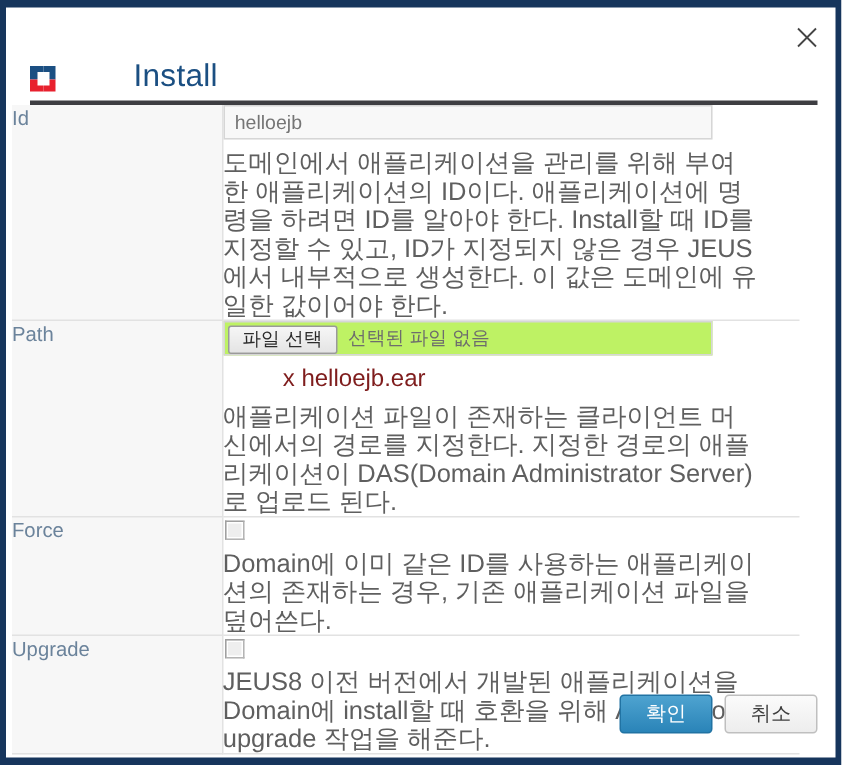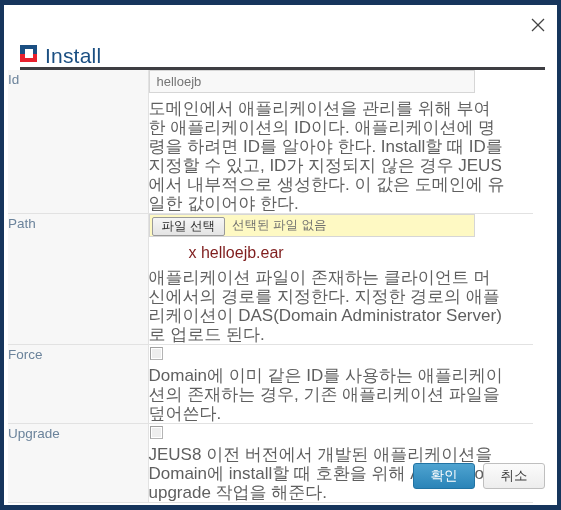--- a/index.html
+++ b/index.html
@@ -33,23 +33,24 @@
     display: flex;
     align-items: center;
     justify-content: center;
     cursor: pointer;
   }
   #close-btn svg { display: block; }
 
   
   #titlebar {
     display: flex;
-    align-items: flex-start;
-    padding: 40px 0 0 16px;
+    align-items: flex-end;
+    padding: 24px 0 0 16px;
     height: 56px;
+    gap: 44px;
   }
   #app-icon {
     position: relative;
     width: 17px;
     height: 17px;
     flex: 0 0 auto;
     margin-right: 8px;
   }
   #app-icon .q-tl { position: absolute; left: 0;   top: 0;   width: 8.5px;  height: 8.5px; background: #1b4f82; }
   #app-icon .q-tr { position: absolute; left: 8.5px; top: 0; width: 8.5px;  height: 8.5px; background: #1b4f82; }
@@ -111,21 +112,21 @@
     font-family: "Liberation Sans", "DejaVu Sans", sans-serif;
     padding: 0 7px;
     outline: none;
   }
   .file-input {
     display: flex;
     align-items: center;
     width: 326px;
     height: 23px;
     border: 1px solid #d6d6d6;
-    background: #fef9c3;
+    background: #bef264;
     padding: 0;
   }
   .file-btn {
     height: 19px;
     margin: 1px 0 0 2px;
     padding: 0 9px;
     border: 1px solid #9a9a9a;
     border-radius: 2px;
     background: linear-gradient(#f6f6f6, #e4e4e4);
     color: #2b2b2b;

